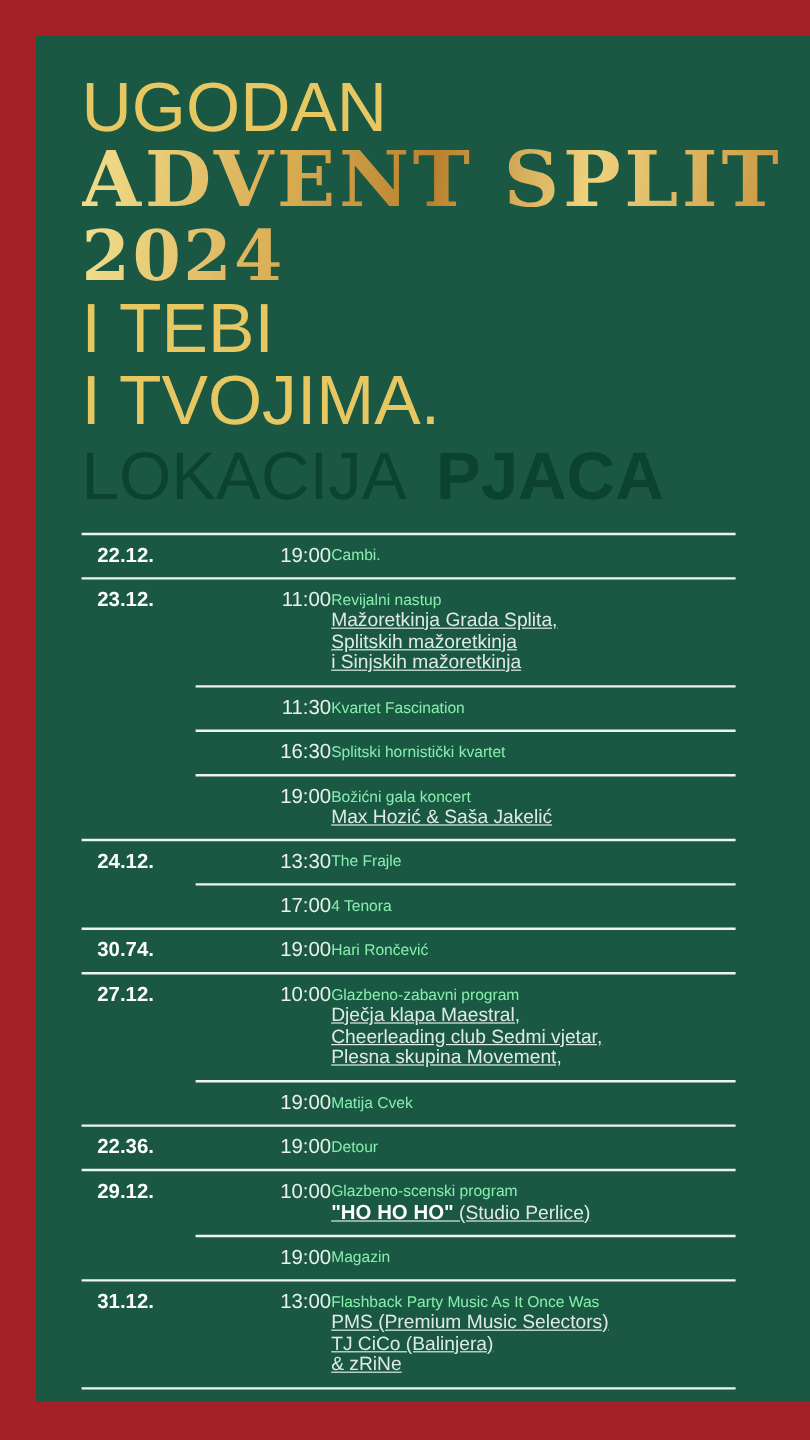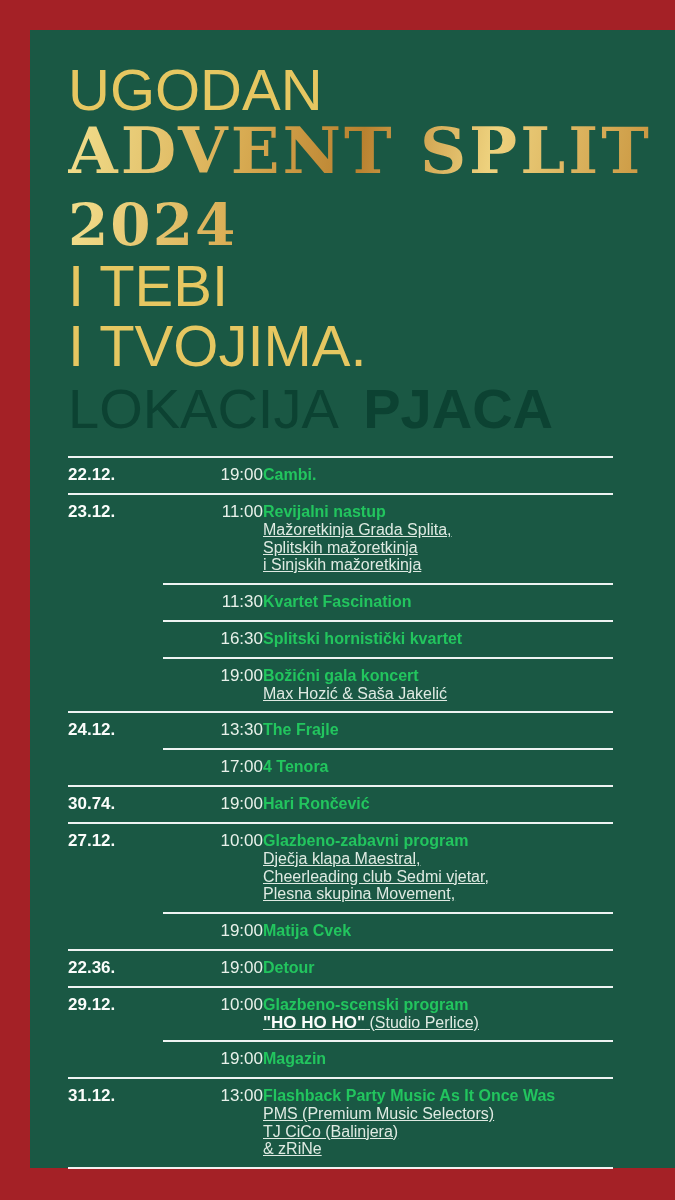--- a/index.html
+++ b/index.html
@@ -30,21 +30,21 @@
     font-family:"DejaVu Serif", serif;
     font-weight:bold;
     font-size:64px;line-height:62px;
     letter-spacing:3px;
     white-space:nowrap;
     color:#D9A94F;
     background:linear-gradient(100deg,#f2df8d 0%,#d8ab52 30%,#b9812f 50%,#eed27e 72%,#c9953f 100%);
     -webkit-background-clip:text;background-clip:text;
     -webkit-text-fill-color:transparent;
   }
-  .t-year{font-size:58px;letter-spacing:2px;margin-top:12px;}
+  .t-year{font-size:58px;letter-spacing:2px;}
   .location{
     font-size:56px;line-height:62px;
     color:#0C4232;
     white-space:nowrap;
     margin-top:2px;
   }
   .location .loc-label{font-weight:normal;}
   .location .loc-value{font-weight:bold;margin-left:12px;}
   
   .schedule{
@@ -58,30 +58,31 @@
   .sep.partial{margin-left:95px;}
   .row{
     display:flex;
     align-items:flex-start;
     padding:7px 0 9px 0;
   }
   .cell-date{
     width:95px;flex:0 0 95px;
     font-size:17px;font-weight:bold;color:#FBFDFB;
     line-height:19px;
+    margin-left:13px;
   }
   .cell-time{
     width:100px;flex:0 0 100px;
     font-size:17px;color:#E8F1EA;
     line-height:19px;
     text-align:right;
   }
   .cell-event{flex:1 1 auto;min-width:0;}
   .ev-title{
-    font-size:16px;font-weight:bold;color:#22c55e;
+    font-size:13px;font-weight:normal;color:#86efac;
     line-height:19px;
   }
   .ev-detail{
     font-size:16px;color:#DFEAE2;
     line-height:17.5px;
     text-decoration:underline;
   }
   .ev-detail b{color:#FBFDFB;font-size:17px;}
 </style>
 </head>

